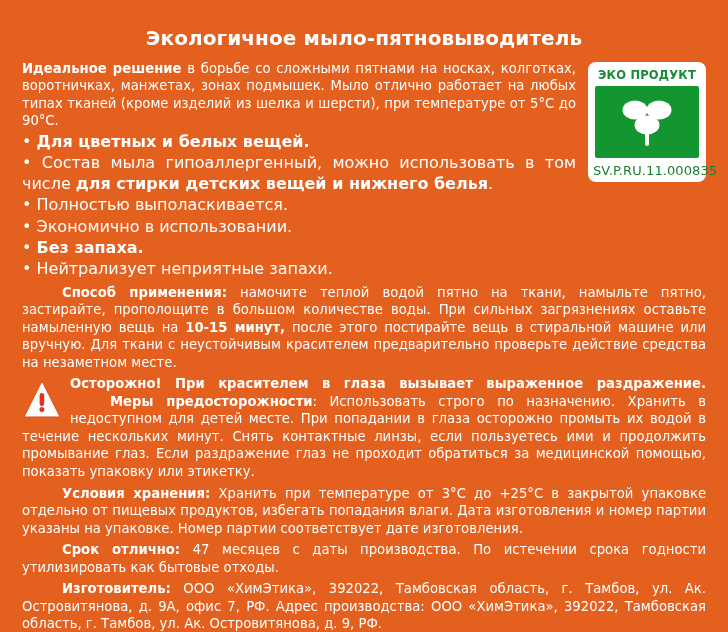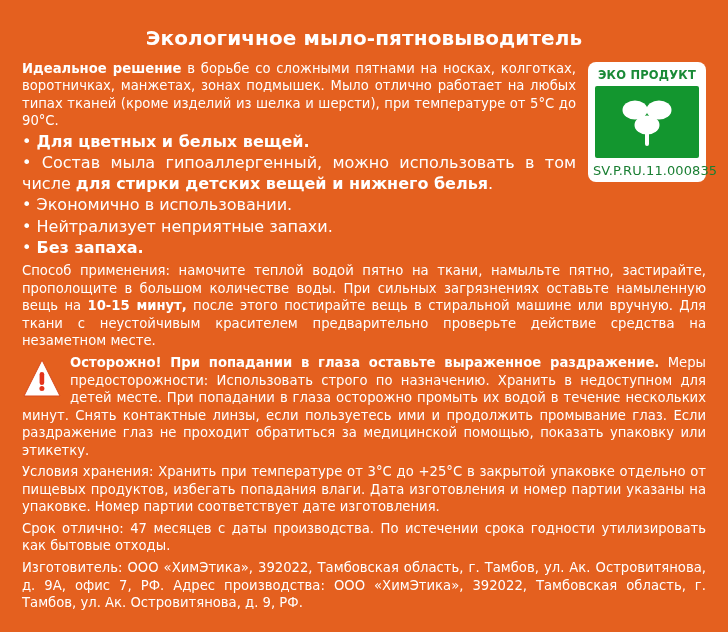--- a/index.html
+++ b/index.html
@@ -31,21 +31,21 @@
   }
   .body-text {
     font-size: 13.2px;
     line-height: 1.32;
     text-align: justify;
   }
   .para {
     margin: 0 0 1px 0;
     text-align: justify;
   }
-  .b  { font-weight: normal; }
+  .b  { font-weight: bold; margin-left: 40px; }
   .bi { font-weight: bold; }
 
   
   .badge {
     float: right;
     width: 118px;
     height: 120px;
     background: #ffffff;
     border-radius: 8px;
     margin: 2px 0 4px 12px;
@@ -127,38 +127,39 @@
         </svg>
       </div>
       <div class="badge-code">SV.P.RU.11.000835</div>
     </div>
 
     <p class="para"><span class="bi">Идеальное решение</span><span> в борьбе со сложными пятнами на носках, колготках, воротничках, манжетах, зонах подмышек. Мыло отлично работает на любых типах тканей (кроме изделий из шелка и шерсти), при температуре от 5°С до 90°С.</span></p>
 
     <div class="bullets">
         <p class="bullet"><span>• </span><span class="bi">Для цветных и белых вещей.</span></p>
         <p class="bullet"><span>• Состав мыла гипоаллергенный, можно использовать в том числе </span><span class="bi">для стирки детских вещей и нижнего белья</span><span>.</span></p>
+        <p class="bullet"><span>• Полностью выполаскивается.</span></p>
         <p class="bullet"><span>• Экономично в использовании.</span></p>
+        <p class="bullet"><span>• </span><span class="bi">Без запаха.</span></p>
         <p class="bullet"><span>• Нейтрализует неприятные запахи.</span></p>
-        <p class="bullet"><span>• </span><span class="bi">Без запаха.</span></p>
       </div>
   </div>
 
   <div class="tail sp">
     <span class="b">Способ применения:</span><span> намочите теплой водой пятно на ткани, намыльте пятно, застирайте, прополощите в большом количестве воды. При сильных загрязнениях оставьте намыленную вещь на </span><span class="bi">10-15 минут,</span><span> после этого постирайте вещь в стиральной машине или вручную. Для ткани с неустойчивым красителем предварительно проверьте действие средства на незаметном месте.</span>
   </div>
 
   <div class="warn-wrap tail sp">
     <svg class="warn-icon" viewBox="0 0 40 40">
       <polygon points="20,2 38,38 2,38" fill="#ffffff" stroke="#d9481b" stroke-width="1"></polygon>
       <polygon points="20,7 33.5,34.5 6.5,34.5" fill="#ffffff"></polygon>
       <rect x="17.6" y="14" width="4.6" height="13" rx="2.3" fill="#e4331a"></rect>
       <circle cx="19.9" cy="30.6" r="2.5" fill="#e4331a"></circle>
     </svg>
-    <span class="warn-title">Осторожно! При попадании в глаза оставьте выраженное раздражение.</span>
+    <span class="warn-title">Осторожно! При красителем в глаза вызывает выраженное раздражение.</span>
     <span class="b">Меры предосторожности</span><span>: Использовать строго по назначению. Хранить в недоступном для детей месте. При попадании в глаза осторожно промыть их водой в течение нескольких минут. Снять контактные линзы, если пользуетесь ими и продолжить промывание глаз. Если раздражение глаз не проходит обратиться за медицинской помощью, показать упаковку или этикетку.</span>
   </div>
 
 
   <div class="tail sp">
     <span class="b">Условия хранения:</span><span> Хранить при температуре от 3°С до +25°С в закрытой упаковке отдельно от пищевых продуктов, избегать попадания влаги. Дата изготовления и номер партии указаны на упаковке. Номер партии соответствует дате изготовления.</span>
   </div>
 
   <div class="tail sp">
     <span class="b">Срок отлично:</span><span> 47 месяцев с даты производства. По истечении срока годности утилизировать как бытовые отходы.</span>

